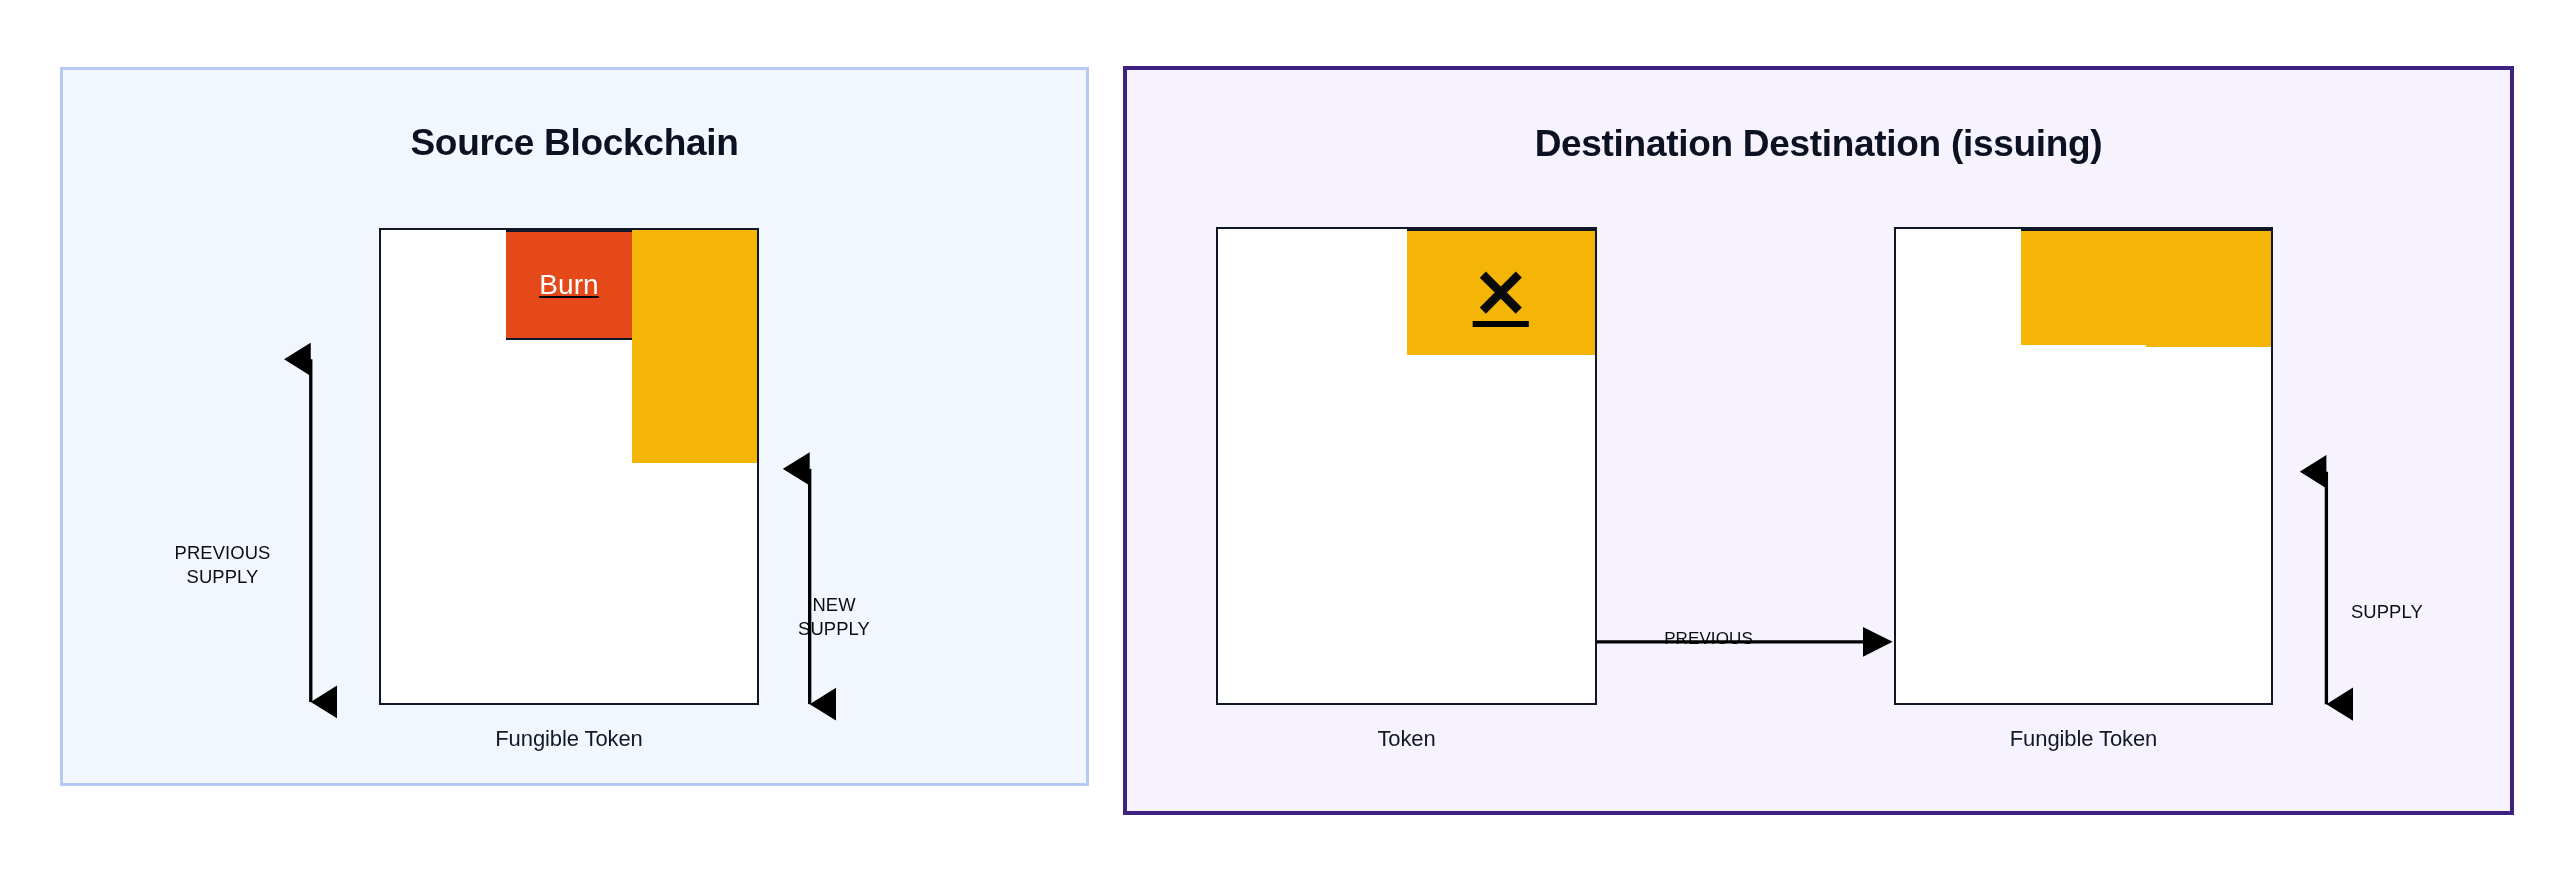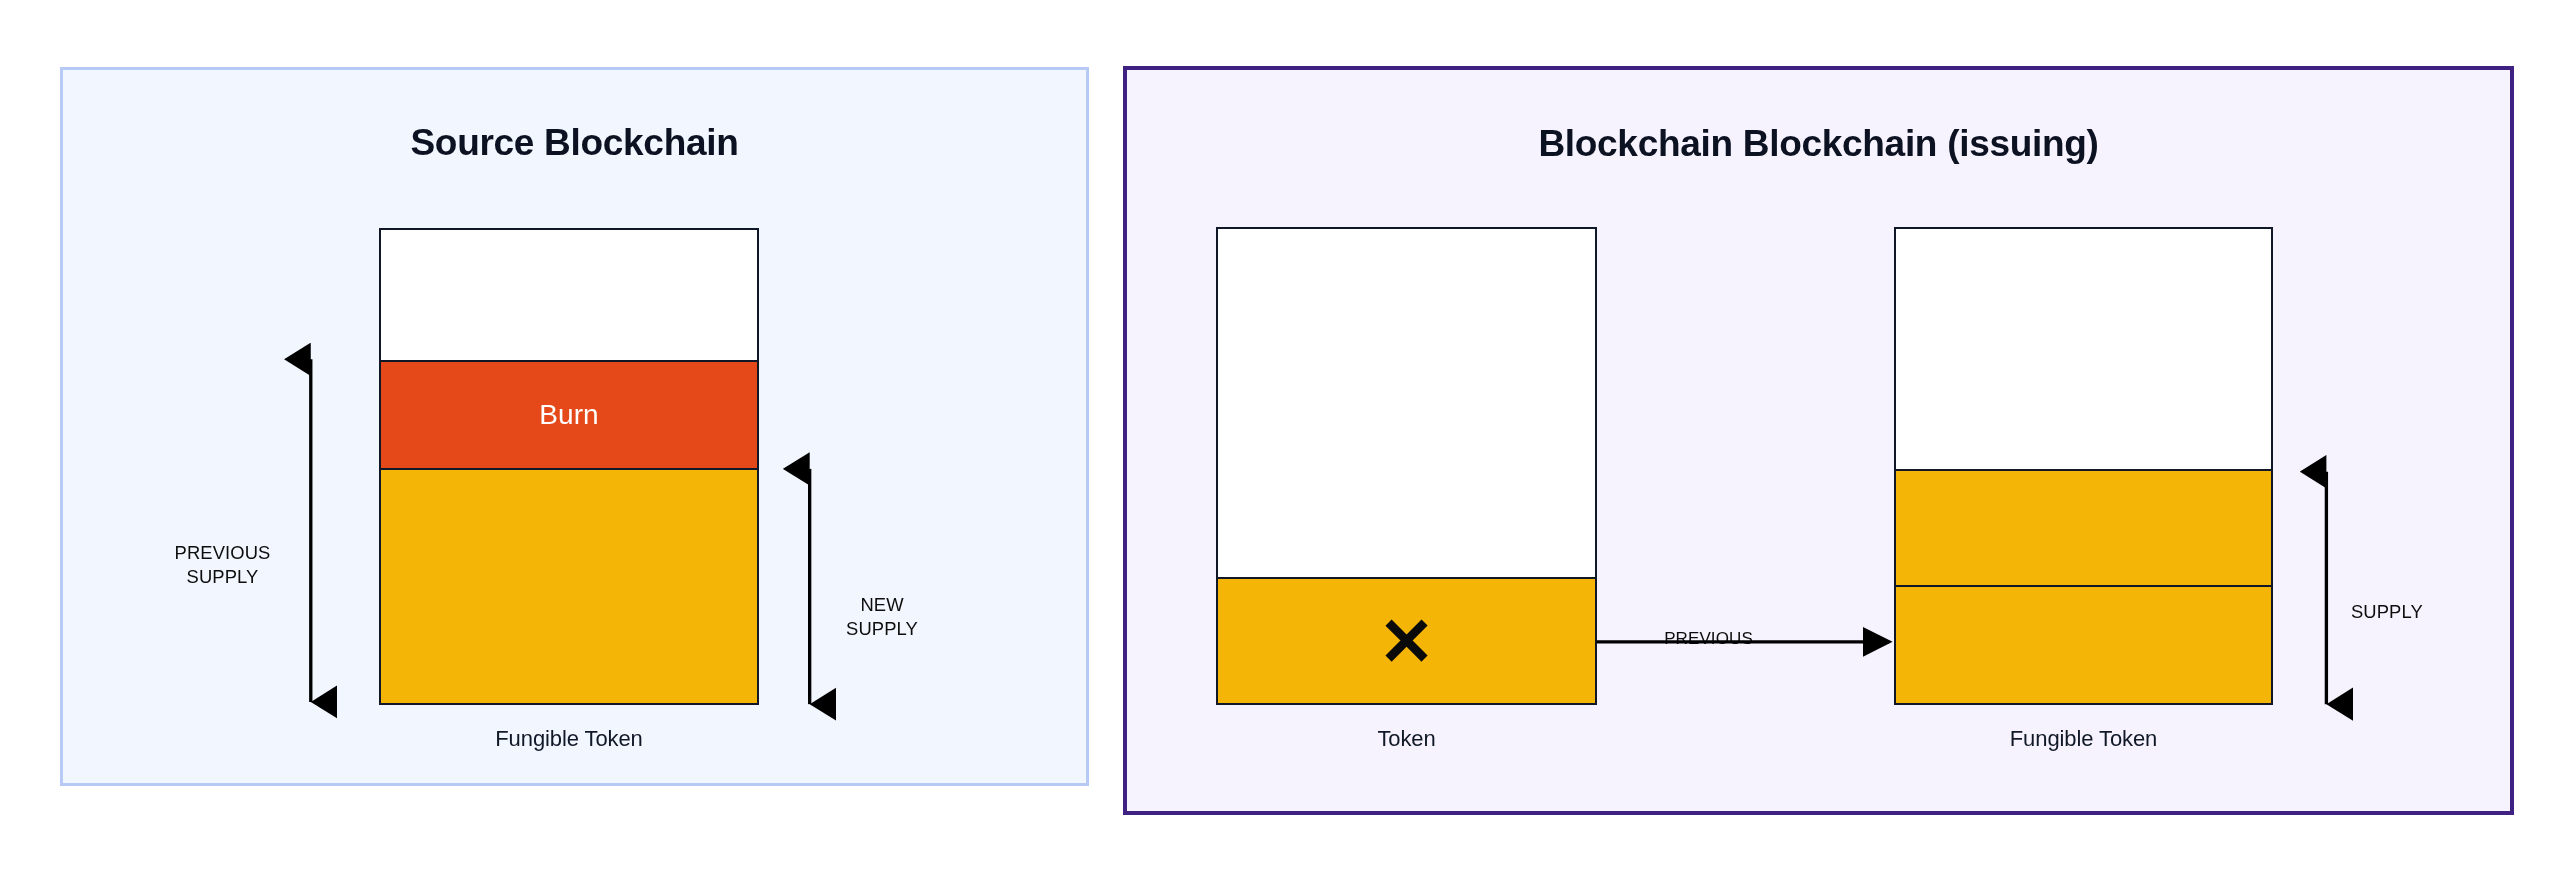--- a/index.html
+++ b/index.html
@@ -58,22 +58,22 @@
   .panel-source .panel-title { top: 52px; }
   .panel-dest   .panel-title { top: 53px; }
 
   
   .stack {
     position: absolute;
     box-sizing: border-box;
     border: 2.8px solid #101828;
     background: #ffffff;
     display: flex;
-    flex-direction: column;
     justify-content: flex-end;
+    text-decoration: underline;
   }
   .seg {
     box-sizing: border-box;
     width: 100%;
     position: relative;
     display: flex;
     align-items: center;
     justify-content: center;
   }
   .seg-empty  { background: #ffffff; flex: 1 1 auto; }
@@ -152,21 +152,21 @@
     font-size: 18.4px;
     line-height: 1.32;
     font-weight: 400;
     color: #0d0d0d;
     text-align: center;
     letter-spacing: 0.1px;
     white-space: pre-line;
     margin-top: 32px;
   }
   #label-previous-supply { left: 153px;  top: 509px;  width: 139px; }
-  #label-new-supply      { left: 818px; top: 561px; width: 128px; }
+  #label-new-supply      { left: 770px; top: 561px; width: 128px; }
   #label-unlocked        { left: 1625px; top: 596px; width: 167px; font-size: 17px; }
   #label-supply          { left: 2351px; top: 568px; width: 139px; text-align: left; }
 </style>
 </head>
 <body>
 
 <div class="stage">
 
   <div class="panel panel-source">
     <div class="panel-title">Source Blockchain</div>
@@ -181,21 +181,21 @@
   </div>
   <div class="stack-caption" id="source-caption">Fungible Token</div>
 
   <div class="meas-label" id="label-previous-supply">PREVIOUS
 SUPPLY</div>
 
   <div class="meas-label" id="label-new-supply">NEW
 SUPPLY</div>
 
   <div class="panel panel-dest">
-    <div class="panel-title">Blockchain Blockchain (issuing)</div>
+    <div class="panel-title">Destination Destination (issuing)</div>
   </div>
 
   <div class="stack" id="pool-box">
     <div class="seg seg-empty"></div>
     <div class="seg seg-yellow with-top-rule">
       <span class="x-mark">✕</span>
     </div>
   </div>
   <div class="stack-caption" id="pool-caption">Token</div>
 

